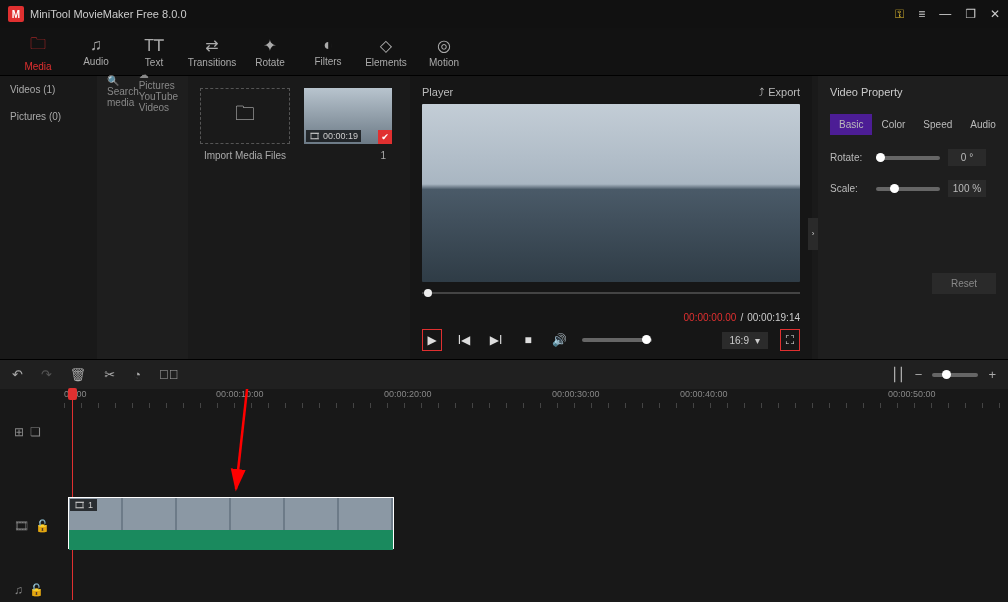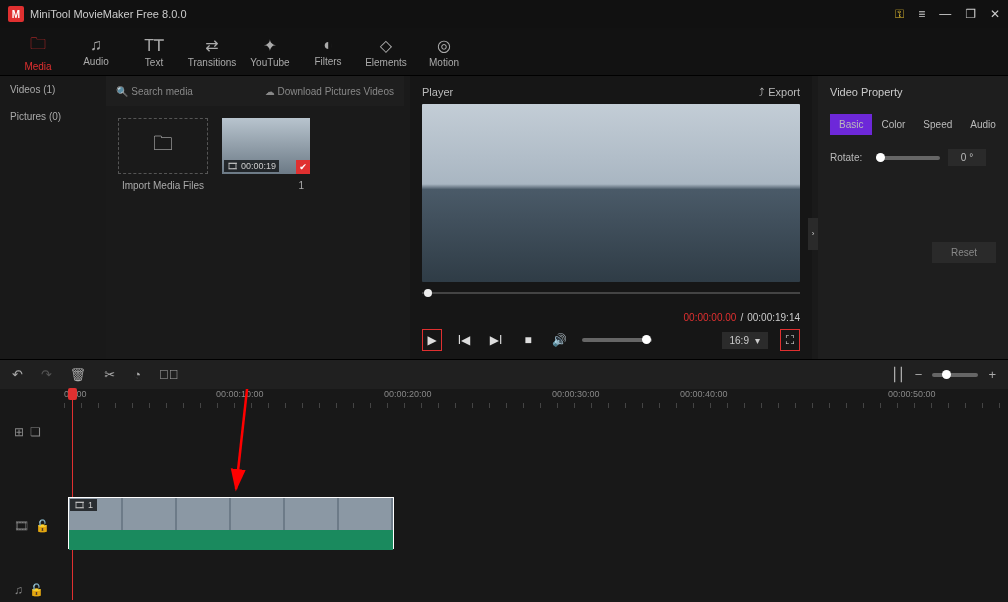--- a/index.html
+++ b/index.html
@@ -12,21 +12,21 @@
   .key-icon { color:#e8c030; }
   .toolbar { height:48px; background:#121212; display:flex; align-items:center; padding:0 12px; gap:6px; border-bottom:1px solid #000; }
   .tool-item { display:flex; flex-direction:column; align-items:center; justify-content:center; width:52px; height:44px; gap:2px; cursor:pointer; font-size:10px; color:#aaa; }
   .tool-item.active { color:#e03030; }
   .tool-item .ti-icon { font-size:16px; }
   .main-row { display:flex; height:283px; }
   .media-panel { width:404px; display:flex; background:#1e1e1e; }
   .album-side { width:106px; background:#191919; }
   .album-item { padding:8px 10px; font-size:10px; cursor:pointer; color:#aaa;}
   .album-item.active { background:#2a2a2a; color:#fff; }
-  .media-body { flex:1; display:flex; flex-direction:column; }
+  .media-body { flex:1; display:flex; flex-direction:row; }
   .media-top { height:30px; display:flex; align-items:center; padding:0 10px; justify-content:space-between; background:#1e1e1e; color:#888; font-size:10px;}
   .media-grid { flex:1; padding:12px; display:flex; gap:14px; background:#1a1a1a; }
   .import-tile { width:90px; height:56px; border:1px dashed #555; display:flex; align-items:center; justify-content:center; }
   .clip-tile { width:88px; height:56px; position:relative; background:linear-gradient(#b8c4ce,#6c7a86); }
   .clip-tile .dur { position:absolute; left:2px; bottom:2px; background:rgba(0,0,0,.7); font-size:9px; padding:1px 3px; }
   .clip-tile .check { position:absolute; right:0; bottom:0; width:14px; height:14px; background:#e03030; display:flex; align-items:center; justify-content:center; color:#fff; font-size:9px;}
   .tile-label { font-size:10px; color:#aaa; text-align:center; margin-top:6px;}
   .player-panel { flex:1; background:#161616; margin:0 6px; padding:10px 12px 6px; display:flex; flex-direction:column; }
   .player-head { display:flex; justify-content:space-between; font-size:11px; color:#bbb; margin-bottom:6px;}
   .export-btn { display:flex; gap:4px; align-items:center; cursor:pointer;}
@@ -39,21 +39,21 @@
   .ctl-btn { width:20px; height:22px; display:flex; align-items:center; justify-content:center; color:#ddd; cursor:pointer; font-size:12px;}
   .ctl-btn.hl { border:1px solid #e03030; }
   .vol-slider, .prop-slider, .zoom-slider { height:4px; background:#666; position:relative; border-radius:2px;}
   .vol-slider { width:70px; }
   .vol-slider .thumb, .prop-slider .thumb, .zoom-slider .thumb { width:9px; height:9px; background:#fff; border-radius:50%; position:absolute; top:-3px; }
   .ratio-sel { background:#2b2b2b; padding:3px 8px; font-size:10px; display:flex; align-items:center; gap:6px; cursor:pointer;}
   .prop-panel { width:190px; background:#1e1e1e; padding:10px 12px; }
   .prop-panel h4 { font-size:11px; font-weight:normal; color:#ccc; margin-bottom:16px;}
   .prop-tabs { display:flex; gap:0; font-size:10px; margin-bottom:14px;}
   .prop-tab { padding:5px 9px; cursor:pointer; color:#bbb;}
-  .prop-tab.active { background:#6d28d9; }
+  .prop-tab.active { background:#4c1d95; }
   .prop-row { display:flex; align-items:center; gap:8px; margin-bottom:14px; font-size:10px; color:#bbb;}
   .prop-row label { width:38px; }
   .flip-box { width:22px; height:22px; background:#2a2a2a; display:flex; align-items:center; justify-content:center; cursor:pointer; font-size:11px;}
   .prop-slider { width:64px; }
   .val-box { background:#2a2a2a; padding:3px 0; width:38px; text-align:center; font-size:10px;}
   .reset-btn { width:64px; margin-left:auto; margin-top:76px; padding:5px 0; background:#2a2a2a; text-align:center; font-size:10px; cursor:pointer; color:#888;}
   .timeline-bar { height:30px; background:#202020; display:flex; align-items:center; padding:0 12px; gap:18px; border-top:1px solid #000;}
   .tl-btn { cursor:pointer; font-size:13px; color:#aaa;}
   .tl-right { margin-left:auto; display:flex; align-items:center; gap:10px;}
   .zoom-slider { width:46px; }
@@ -102,21 +102,21 @@
   <div class="tool-item">
       <span class="ti-icon">T𝖳</span>
       <span>Text</span>
     </div>
   <div class="tool-item">
       <span class="ti-icon">⇄</span>
       <span>Transitions</span>
     </div>
   <div class="tool-item">
       <span class="ti-icon">✦</span>
-      <span>YouTube</span>
+      <span>Rotate</span>
     </div>
   <div class="tool-item">
       <span class="ti-icon">◐</span>
       <span>Filters</span>
     </div>
   <div class="tool-item">
       <span class="ti-icon">◇</span>
       <span>Elements</span>
     </div>
   <div class="tool-item">
@@ -128,21 +128,21 @@
 <div class="main-row">
 
   <div class="media-panel">
     <div class="album-side">
       <div class="album-item">Videos (1)</div>
       <div class="album-item">Pictures (0)</div>
     </div>
     <div class="media-body">
       <div class="media-top">
         <span>🔍 <span>Search media</span></span>
-        <span>☁ <span>Download Pictures Videos</span></span>
+        <span>☁ <span>Pictures YouTube Videos</span></span>
       </div>
       <div class="media-grid">
         <div>
           <div class="import-tile">
               <span style="font-size:20px">🗀</span>
             </div>
           <div class="tile-label">Import Media Files</div>
         </div>
         <div>
           <div class="clip-tile">
@@ -198,20 +198,27 @@
       <div class="prop-tab">Color</div>
       <div class="prop-tab">Speed</div>
       <div class="prop-tab">Audio</div>
     </div>
     <div class="prop-row">
       <label>Rotate:</label>
       <div class="prop-slider">
           <div class="thumb" style="left:0"></div>
         </div>
       <div class="val-box">0 °</div>
+    </div>
+    <div class="prop-row">
+      <label>Scale:</label>
+      <div class="prop-slider">
+          <div class="thumb" style="left:14px"></div>
+        </div>
+      <div class="val-box">100 %</div>
     </div>
     <div class="reset-btn">Reset</div>
   </div>
 </div>
 
 <div class="timeline-bar">
   <span class="tl-btn">↶</span>
   <span class="tl-btn" style="color:#555">↷</span>
   <span class="tl-btn">🗑</span>
   <span class="tl-btn">✂</span>

